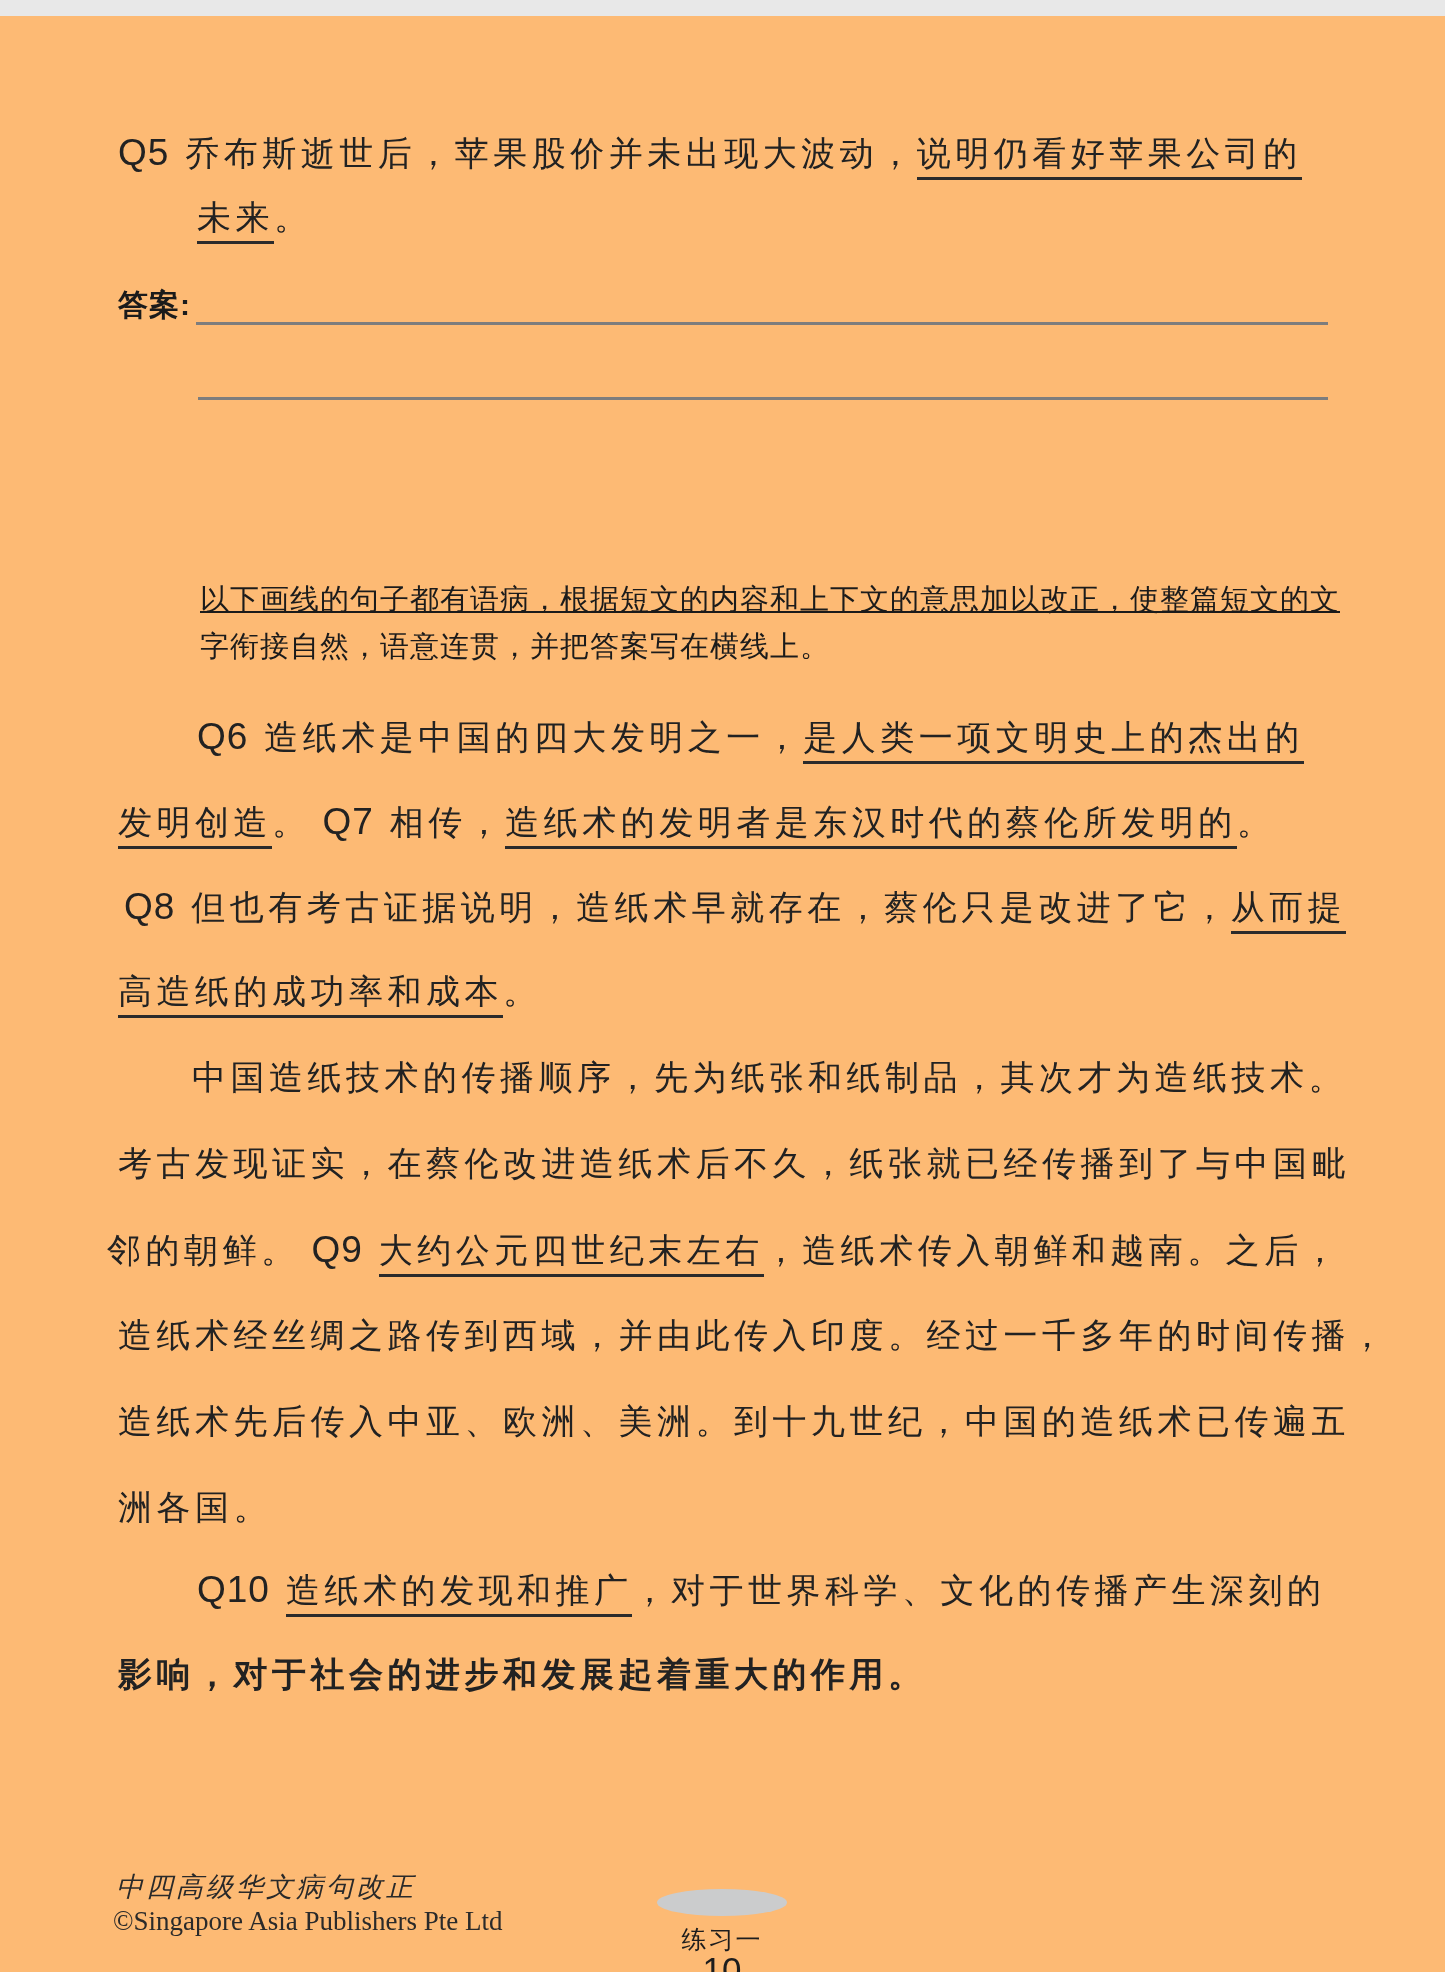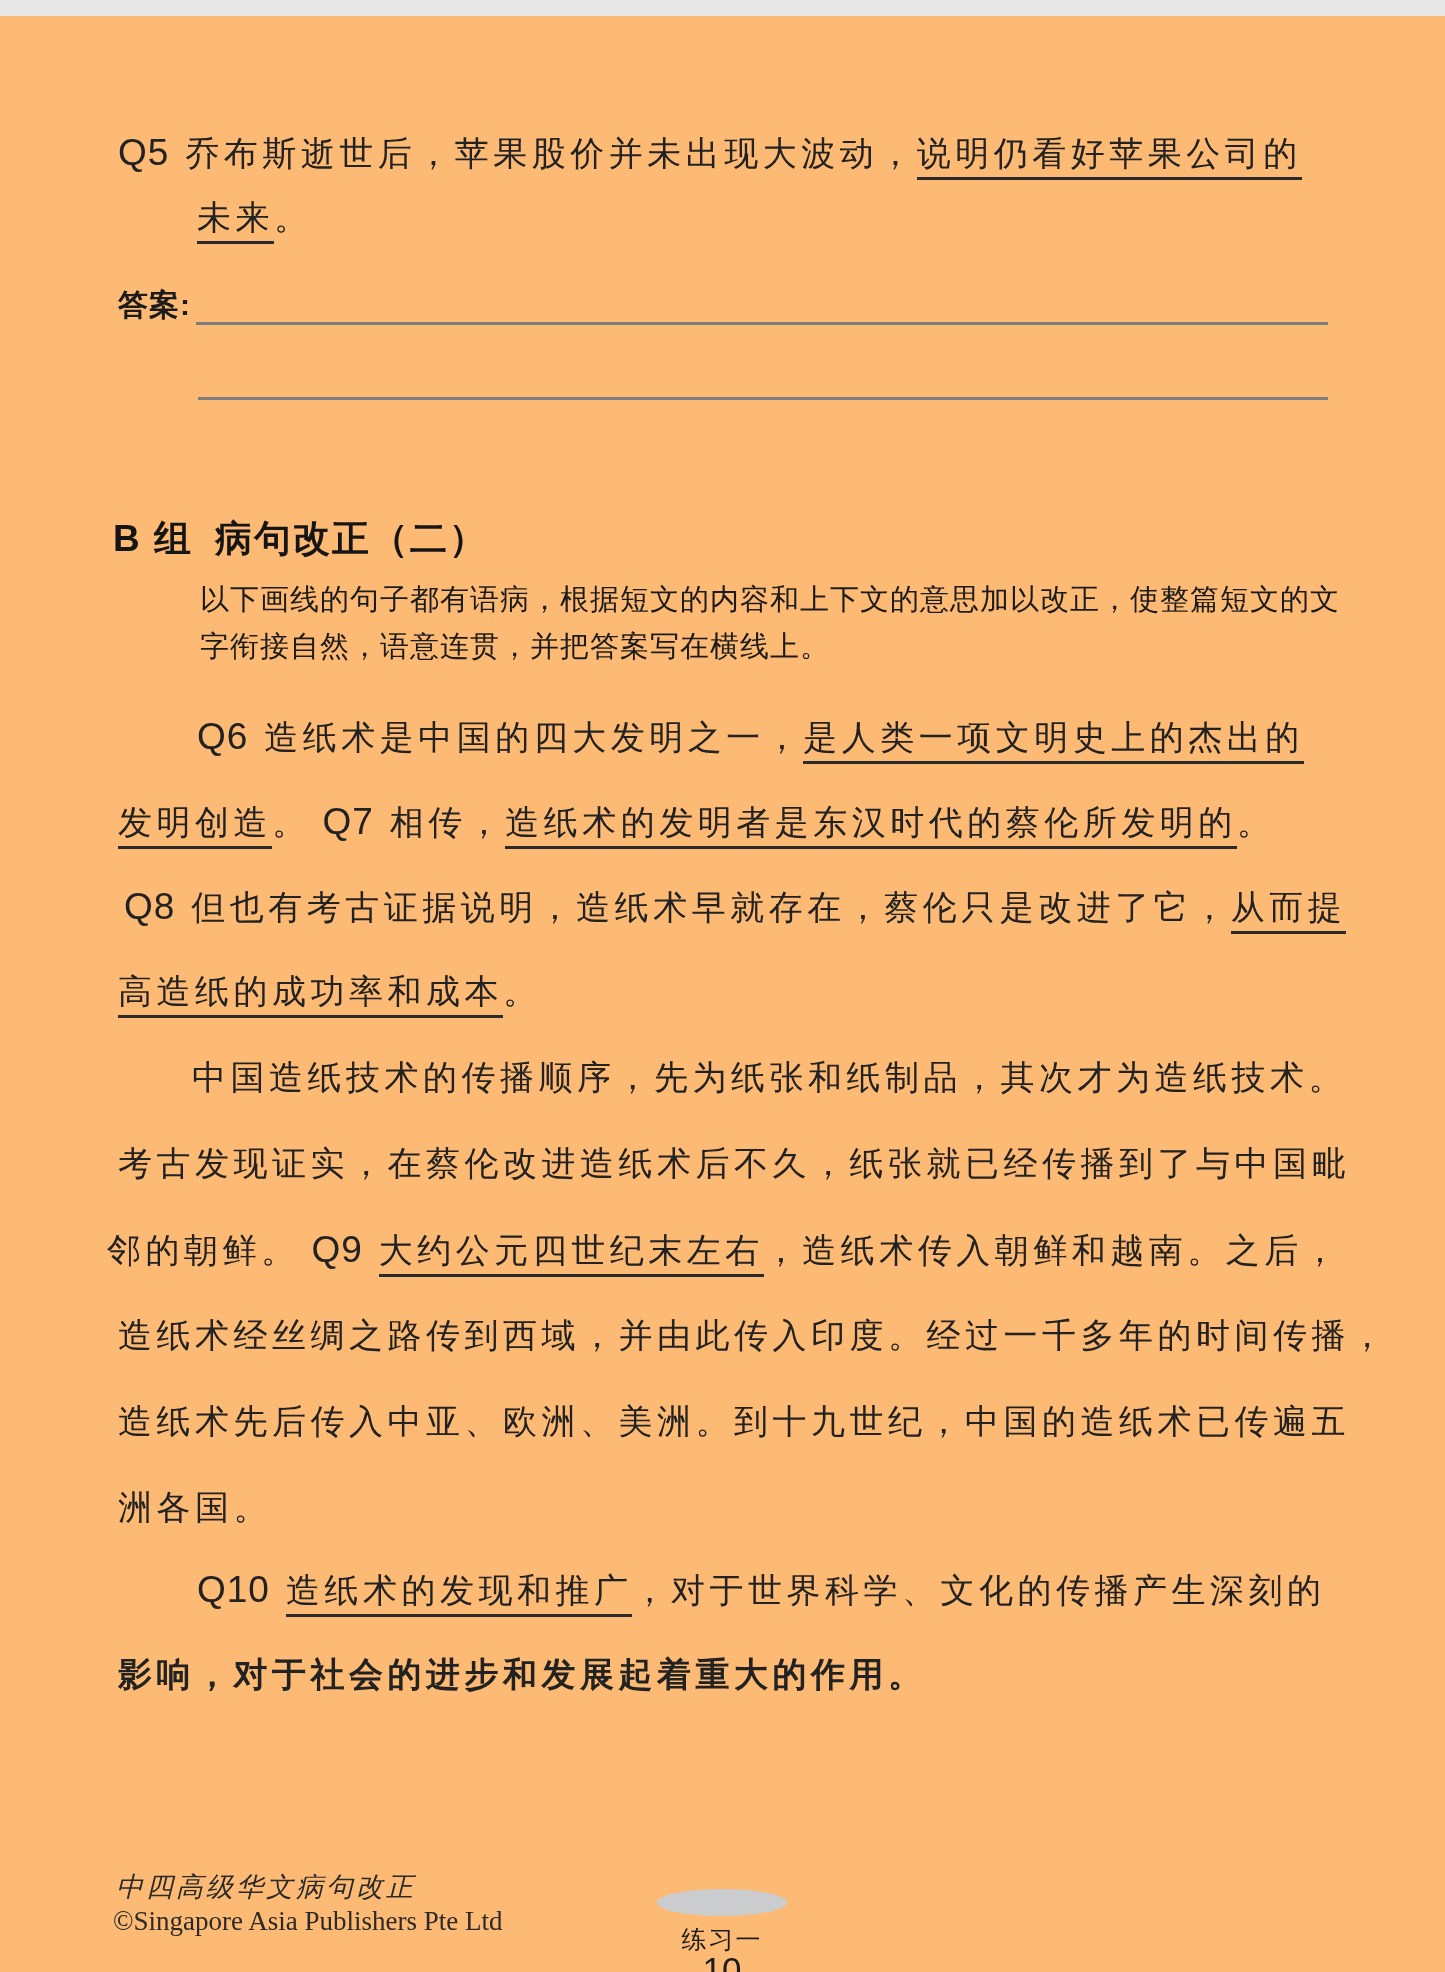--- a/index.html
+++ b/index.html
@@ -80,43 +80,40 @@
   }
 </style>
 </head>
 <body>
 
 <div class="page">
 
   <div id="text-lines">
       <div class="line body-line" style="top: 115px; left: 118px;"><span class="seg-q">Q5</span><span>乔布斯逝世后，苹果股价并未出现大波动，</span><span class="seg-u">说明仍看好苹果公司的</span></div>
       <div class="line body-line" style="top: 180px; left: 197px;"><span class="seg-u">未来</span><span>。</span></div>
-      <div class="line sans-line" style="top: 564px; left: 200px;"><span>以下画线的句子都有语病，根据短文的内容和上下文的意思加以改正，使整篇短文的文</span></div>
+      <div class="line sans-line" style="top: 564px; left: 200px; text-decoration: underline;"><span>以下画线的句子都有语病，根据短文的内容和上下文的意思加以改正，使整篇短文的文</span></div>
       <div class="line sans-line" style="top: 611px; left: 200px;"><span>字衔接自然，语意连贯，并把答案写在横线上。</span></div>
       <div class="line body-line" style="top: 699px; left: 197px;"><span class="seg-q">Q6</span><span>造纸术是中国的四大发明之一，</span><span class="seg-u">是人类一项文明史上的杰出的</span></div>
       <div class="line body-line" style="top: 784px; left: 118px;"><span class="seg-u">发明创造</span><span>。</span><span class="seg-q">Q7</span><span>相传，</span><span class="seg-u">造纸术的发明者是东汉时代的蔡伦所发明的</span><span>。</span></div>
       <div class="line body-line" style="top: 869px; left: 124px;"><span class="seg-q">Q8</span><span>但也有考古证据说明，造纸术早就存在，蔡伦只是改进了它，</span><span class="seg-u">从而提</span></div>
       <div class="line body-line" style="top: 954px; left: 118px;"><span class="seg-u">高造纸的成功率和成本</span><span>。</span></div>
       <div class="line body-line" style="top: 1040px; left: 192px;"><span>中国造纸技术的传播顺序，先为纸张和纸制品，其次才为造纸技术。</span></div>
       <div class="line body-line" style="top: 1126px; left: 118px;"><span>考古发现证实，在蔡伦改进造纸术后不久，纸张就已经传播到了与中国毗</span></div>
       <div class="line body-line" style="top: 1212px; left: 107px;"><span>邻的朝鲜。</span><span class="seg-q">Q9</span><span class="seg-u">大约公元四世纪末左右</span><span>，造纸术传入朝鲜和越南。之后，</span></div>
       <div class="line body-line" style="top: 1298px; left: 118px;"><span>造纸术经丝绸之路传到西域，并由此传入印度。经过一千多年的时间传播，</span></div>
       <div class="line body-line" style="top: 1384px; left: 118px;"><span>造纸术先后传入中亚、欧洲、美洲。到十九世纪，中国的造纸术已传遍五</span></div>
       <div class="line body-line" style="top: 1470px; left: 118px;"><span>洲各国。</span></div>
       <div class="line body-line" style="top: 1552px; left: 197px;"><span class="seg-q">Q10</span><span class="seg-u">造纸术的发现和推广</span><span>，对于世界科学、文化的传播产生深刻的</span></div>
       <div class="line body-line" style="top: 1637px; left: 118px; font-weight: bold;"><span>影响，对于社会的进步和发展起着重大的作用。</span></div>
     </div>
 
   <div class="answer-label">答案:</div>
   <div class="answer-rule answer-rule-1"></div>
   <div class="answer-rule answer-rule-2"></div>
 
-  <div class="group-header">
-    <span class="group">B 组</span><span>病句改正（二）</span>
-  </div>
 
   <div class="book-title">中四高级华文病句改正</div>
   <div class="publisher">©Singapore Asia Publishers Pte Ltd</div>
   <div class="page-ellipse"></div>
   <div class="page-num">10</div>
   <div class="exercise-label">练习一</div>
 
 </div>
 
 </body></html>

